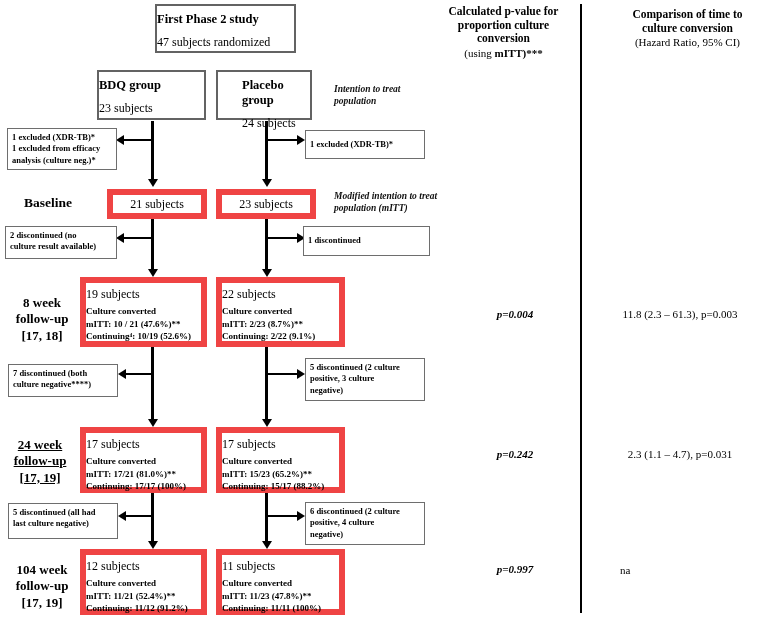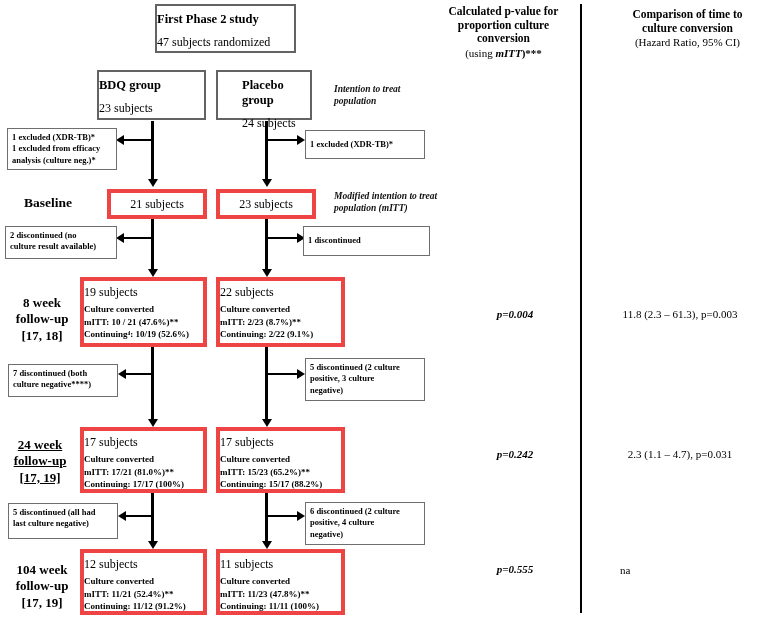--- a/index.html
+++ b/index.html
@@ -2,26 +2,26 @@
 <html><head>
 <meta charset="utf-8">
 <style>
   html,body{margin:0;padding:0;}
   body{font-family:"Liberation Serif","DejaVu Serif",serif;background:#fff;}
   #canvas{position:relative;width:770px;height:619px;background:#fff;overflow:hidden;}
 
   .abs{position:absolute;}
   .box{position:absolute;background:#fff;box-sizing:border-box;}
   .box-outer{border:2px solid #636363;}
-  .box-stage{border:4px solid #ef4444;}
+  .box-stage{border:6px solid #ef4444;}
   .box-side{border:1.5px solid #6e6e6e;}
 
   .center{text-align:left;}
   .b{font-weight:bold;}
-  .i{font-style:italic;}
+  .i{}
 
   .study-title{font-size:12.5px;font-weight:bold;margin-top:6px;}
   .study-sub{font-size:12px;margin-top:8px;}
   .grp-name{font-size:12.5px;font-weight:bold;margin-top:6px;}
   .grp-count{font-size:12px;margin-top:8px;}
 
   .note{font-size:9.5px;font-weight:bold;font-style:italic;line-height:1.25;color:#111;}
 
   .sidebox{font-size:8.5px;font-weight:bold;line-height:1.35;padding:3px 4px;color:#000;}
   .sidebox .ln{white-space:nowrap;}
@@ -228,16 +228,16 @@
     </div>
   </div>
   <div class="box box-stage center" style="left:216px;top:549px;width:129px;height:66px;">
     <div class="stage-title">11 subjects</div>
     <div class="stage-detail">
       <div>Culture converted</div>
       <div>mITT: 11/23 (47.8%)**</div>
       <div>Continuing: 11/11 (100%)</div>
     </div>
   </div>
-  <div class="abs pval" style="left:460px;top:563px;width:110px;">p=0.555</div>
+  <div class="abs pval" style="left:460px;top:563px;width:110px;">p=0.997</div>
   <div class="abs hrtext" style="left:620px;top:564px;width:60px;text-align:left;">na</div>
 
 </div>
 
 </body></html>

